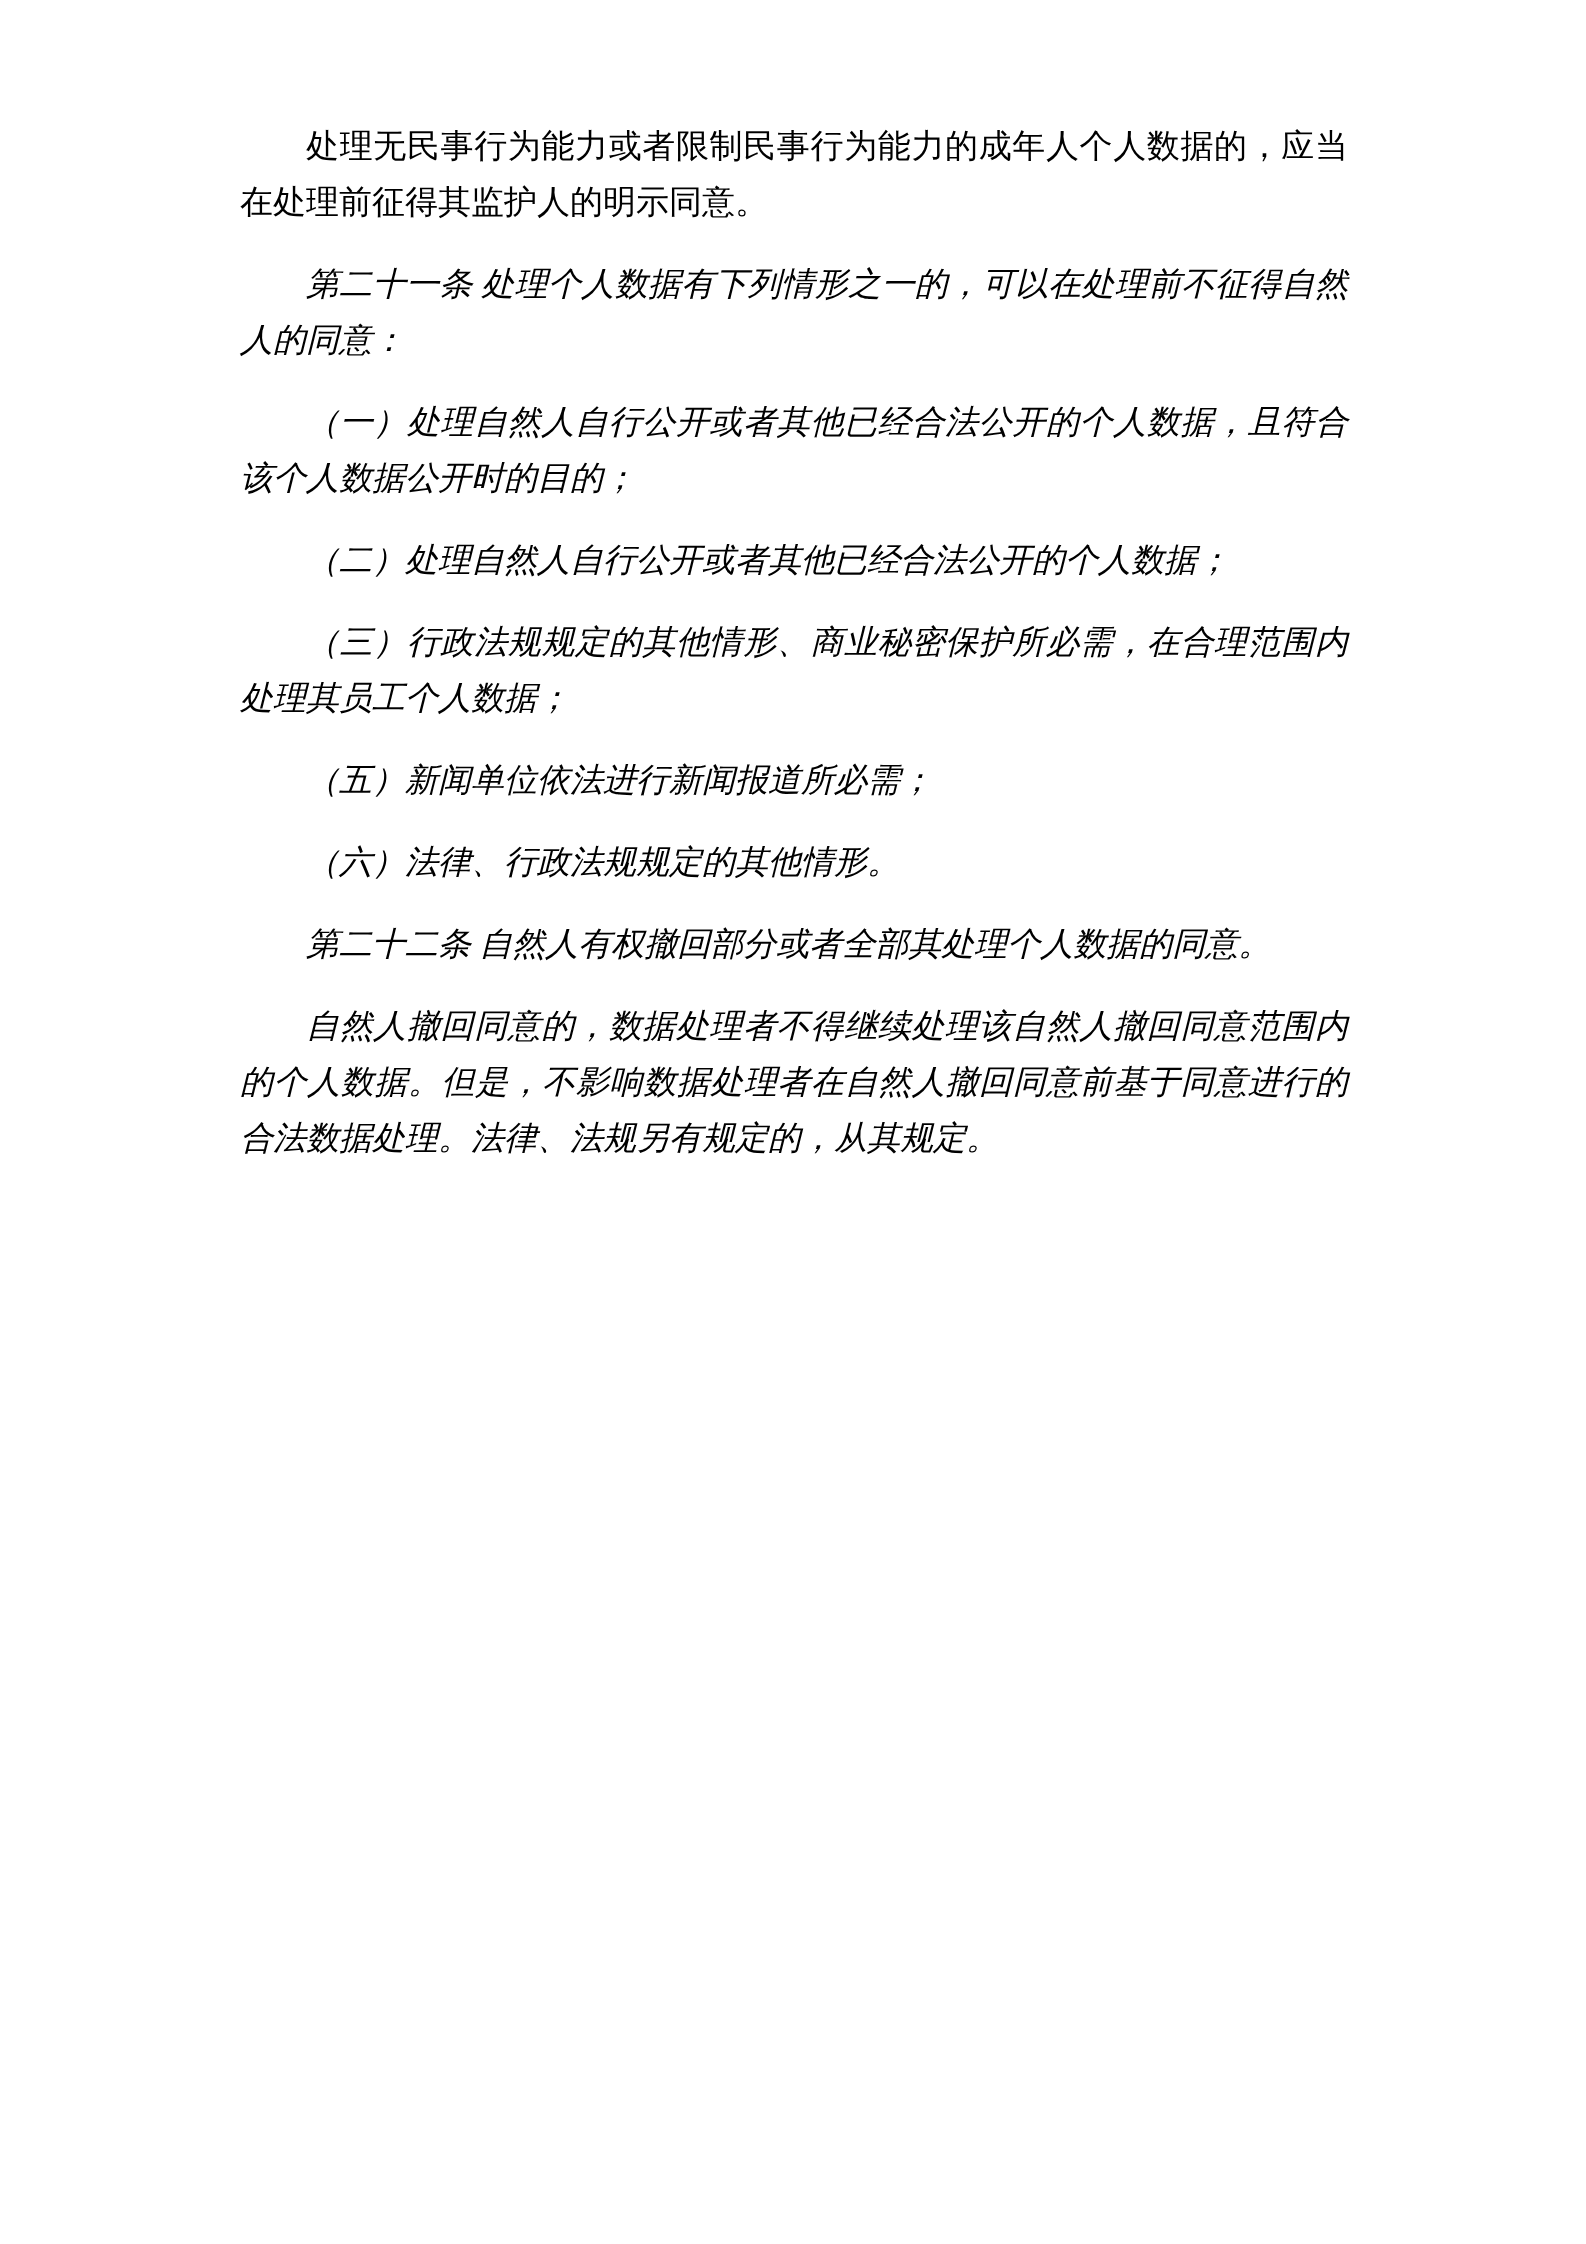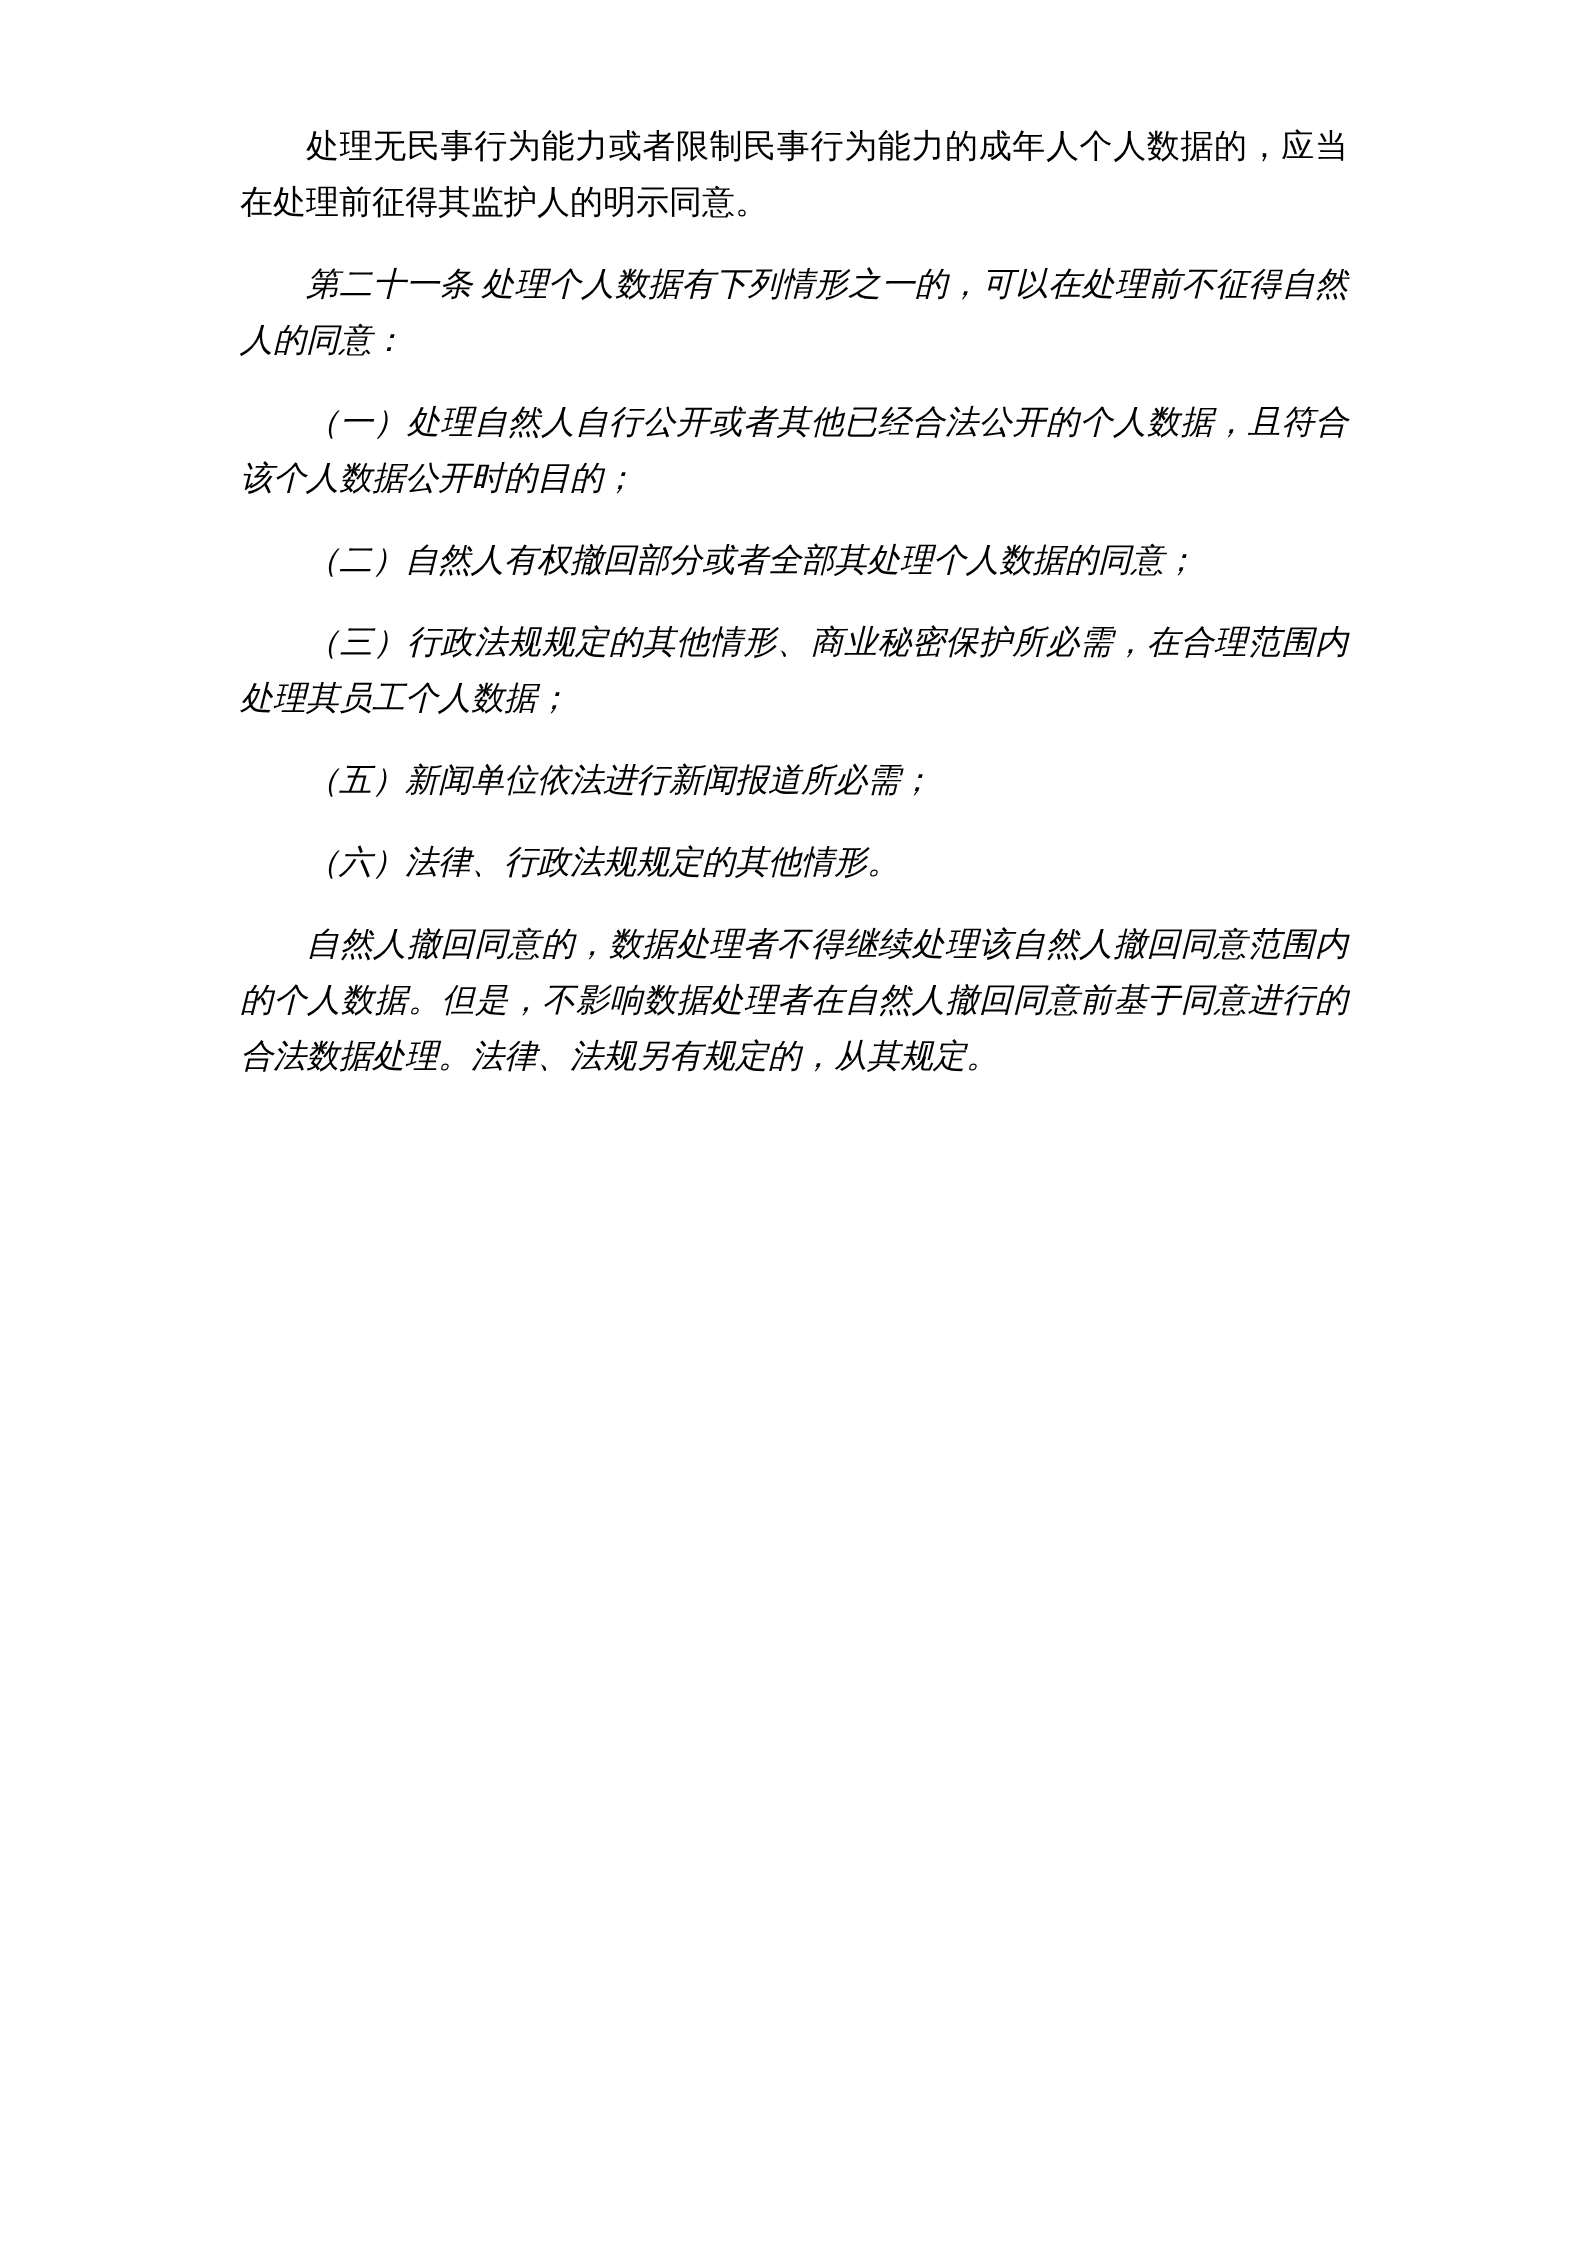--- a/index.html
+++ b/index.html
@@ -49,28 +49,29 @@
 
 <div class="page">
   <div class="text-column">
 
     <p class="para">处理无民事行为能力或者限制民事行为能力的成年人个人数据的，应当在处理前征得其监护人的明示同意。</p>
 
     <p class="para">第二十一条 处理个人数据有下列情形之一的，可以在处理前不征得自然人的同意：</p>
 
     <p class="para">（一）处理自然人自行公开或者其他已经合法公开的个人数据，且符合该个人数据公开时的目的；</p>
 
-    <p class="para">（二）自然人有权撤回部分或者全部其处理个人数据的同意；</p>
+    <p class="para">（二）处理自然人自行公开或者其他已经合法公开的个人数据；</p>
 
     <p class="para">（三）行政法规规定的其他情形、商业秘密保护所必需，在合理范围内处理其员工个人数据；</p>
 
 
     <p class="para">（五）新闻单位依法进行新闻报道所必需；</p>
 
     <p class="para">（六）法律、行政法规规定的其他情形。</p>
 
+    <p class="para">第二十二条 自然人有权撤回部分或者全部其处理个人数据的同意。</p>
 
     <p class="para">自然人撤回同意的，数据处理者不得继续处理该自然人撤回同意范围内的个人数据。但是，不影响数据处理者在自然人撤回同意前基于同意进行的合法数据处理。法律、法规另有规定的，从其规定。</p>
 
 
 
   </div>
 </div>
 
 </body></html>

